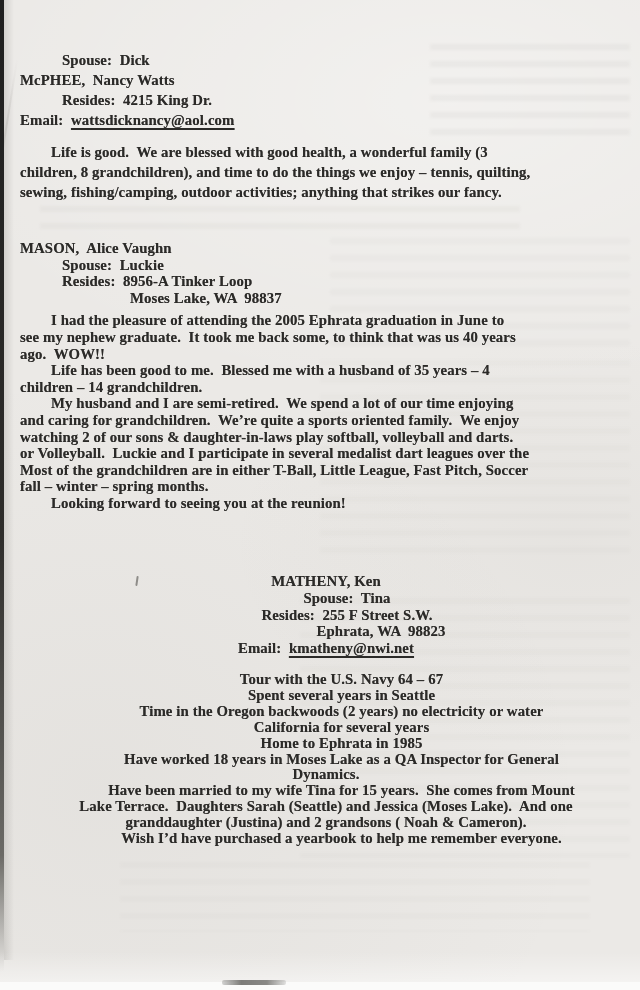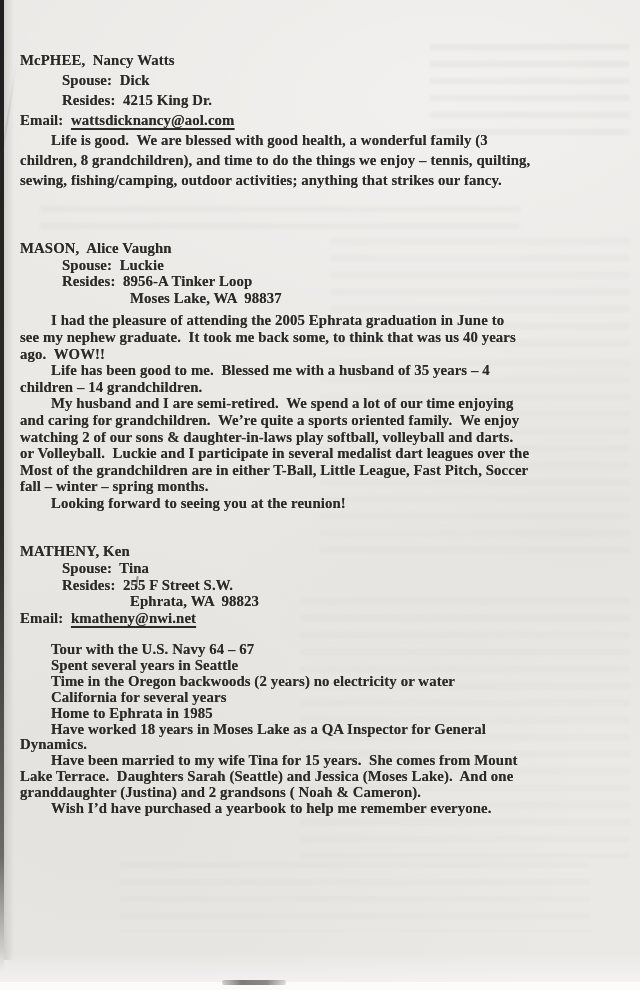--- a/index.html
+++ b/index.html
@@ -71,22 +71,22 @@
   
   .entry{
     position:absolute;left:20px;width:612px;
     font-weight:bold;font-size:14.8px;
     letter-spacing:.1px;
     text-shadow:0 0 .5px rgba(43,42,40,.55);
   }
   .line{white-space:pre;}
   .e1{top:50px;}  .e1 .line{line-height:20px;}
   .e2{top:240px;} .e2 .line{line-height:16.6px;}
-  .e3{top:543px;} .e3 .hdr .line{line-height:16.8px;} .e3 .body .line{line-height:15.9px;}
-  .e1 .body{margin-top:0;}
+  .e3{top:573px;text-align:center;} .e3 .hdr .line{line-height:16.8px;} .e3 .body .line{line-height:15.9px;}
+  .e1 .body{margin-top:12px;}
   .e2 .body{margin-top:6px;}
   .e3 .body{margin-top:15px;}
   .tab{margin-left:42px;}
   .deep{margin-left:110px;}
   .pind{text-indent:31px;}
   .u{text-decoration:underline;text-decoration-thickness:1.5px;text-underline-offset:2.5px;}
 </style>
 </head>
 <body>
 
@@ -95,22 +95,22 @@
   <div class="bleed b1"></div>
   <div class="bleed b2"></div>
   <div class="bleed b3"></div>
   <div class="bleed b4"></div>
   <div class="bleed b5"></div>
   <div class="bleed b6"></div>
   <div class="crease"></div>
 
   <section class="entry e1">
     <div class="hdr">
+      <div class="line tab">Spouse:  Dick</div>
       <div class="line">McPHEE,  Nancy Watts</div>
-      <div class="line tab">Spouse:  Dick</div>
       <div class="line tab">Resides:  4215 King Dr.</div>
       <div class="line"><span>Email:  </span><span class="u">wattsdicknancy@aol.com</span></div>
     </div>
     <div class="body">
         <div class="line pind">Life is good.  We are blessed with good health, a wonderful family (3</div>
         <div class="line">children, 8 grandchildren), and time to do the things we enjoy – tennis, quilting,</div>
         <div class="line">sewing, fishing/camping, outdoor activities; anything that strikes our fancy.</div>
       </div>
   </section>
 

